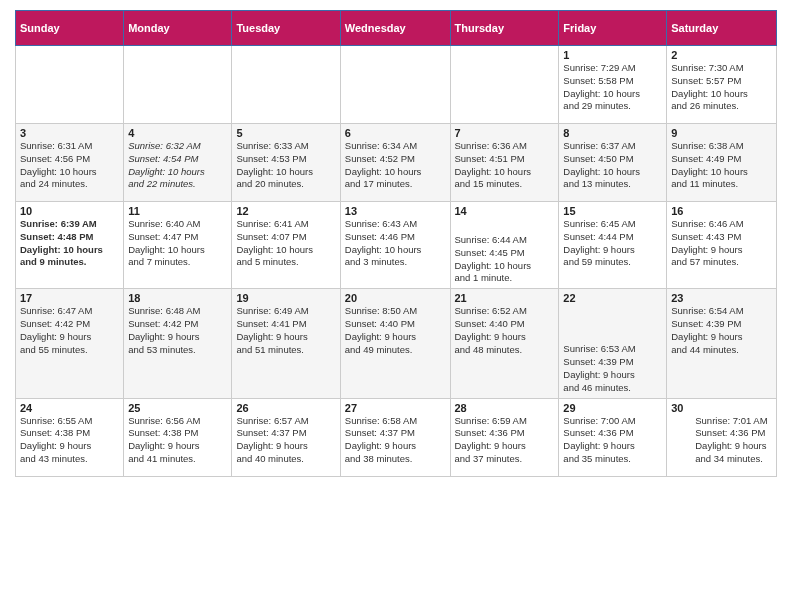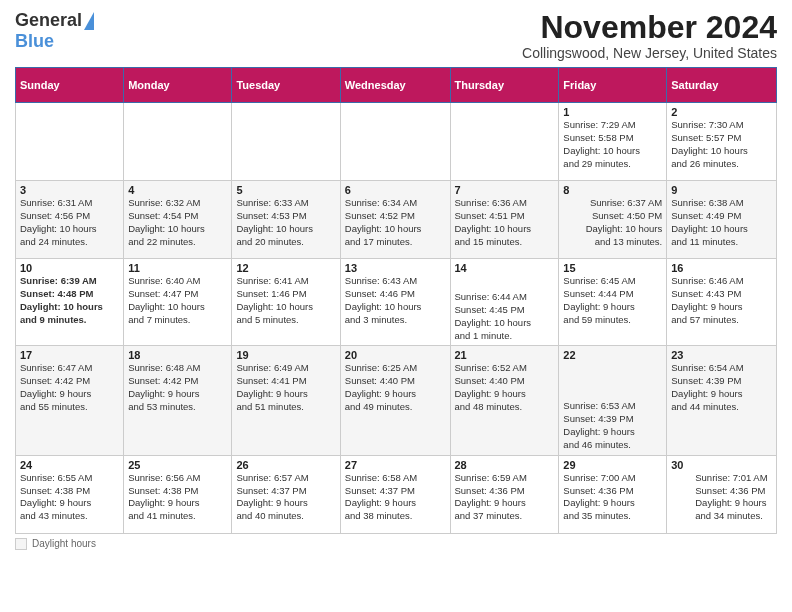--- a/index.html
+++ b/index.html
@@ -113,33 +113,20 @@
       height: 12px;
       background: #f5f5f5;
       border: 1px solid #ccc;
       display: inline-block;
     }
   </style>
 </head>
 <body>
 
 <div class="page">
-  <div class="header">
-    <div class="logo">
-      <div class="logo-text">
-        <span class="logo-general">General</span>
-        <span class="logo-triangle"></span>
-      </div>
-      <span class="logo-blue">Blue</span>
-    </div>
-    <div class="title-block">
-      <div class="month-title">November 2024</div>
-      <div class="location">Collingswood, New Jersey, United States</div>
-    </div>
-  </div>
 
   <table class="calendar">
     <thead>
       <tr>
       <th>Sunday</th>
           <th>Monday</th>
           <th>Tuesday</th>
           <th>Wednesday</th>
           <th>Thursday</th>
           <th>Friday</th>
@@ -171,21 +158,21 @@
         <tr>
           <td>
             <span class="day-num">3</span>
             <div class="day-info" style="white-space: pre-line;">Sunrise: 6:31 AM
 Sunset: 4:56 PM
 Daylight: 10 hours
 and 24 minutes.</div>
           </td>
           <td>
             <span class="day-num">4</span>
-            <div class="day-info" style="white-space: pre-line;">Sunrise: 6:32 AM
+            <div class="day-info" style="white-space: pre-line; font-style: italic;">Sunrise: 6:32 AM
 Sunset: 4:54 PM
 Daylight: 10 hours
 and 22 minutes.</div>
           </td>
           <td>
             <span class="day-num">5</span>
             <div class="day-info" style="white-space: pre-line;">Sunrise: 6:33 AM
 Sunset: 4:53 PM
 Daylight: 10 hours
 and 20 minutes.</div>
@@ -199,21 +186,21 @@
           </td>
           <td>
             <span class="day-num">7</span>
             <div class="day-info" style="white-space: pre-line;">Sunrise: 6:36 AM
 Sunset: 4:51 PM
 Daylight: 10 hours
 and 15 minutes.</div>
           </td>
           <td>
             <span class="day-num">8</span>
-            <div class="day-info" style="white-space: pre-line; text-align: right;">Sunrise: 6:37 AM
+            <div class="day-info" style="white-space: pre-line;">Sunrise: 6:37 AM
 Sunset: 4:50 PM
 Daylight: 10 hours
 and 13 minutes.</div>
           </td>
           <td>
             <span class="day-num">9</span>
             <div class="day-info" style="white-space: pre-line;">Sunrise: 6:38 AM
 Sunset: 4:49 PM
 Daylight: 10 hours
 and 11 minutes.</div>
@@ -230,21 +217,21 @@
           <td>
             <span class="day-num">11</span>
             <div class="day-info" style="white-space: pre-line;">Sunrise: 6:40 AM
 Sunset: 4:47 PM
 Daylight: 10 hours
 and 7 minutes.</div>
           </td>
           <td>
             <span class="day-num">12</span>
             <div class="day-info" style="white-space: pre-line;">Sunrise: 6:41 AM
-Sunset: 1:46 PM
+Sunset: 4:07 PM
 Daylight: 10 hours
 and 5 minutes.</div>
           </td>
           <td>
             <span class="day-num">13</span>
             <div class="day-info" style="white-space: pre-line;">Sunrise: 6:43 AM
 Sunset: 4:46 PM
 Daylight: 10 hours
 and 3 minutes.</div>
           </td>
@@ -287,21 +274,21 @@
           </td>
           <td>
             <span class="day-num">19</span>
             <div class="day-info" style="white-space: pre-line;">Sunrise: 6:49 AM
 Sunset: 4:41 PM
 Daylight: 9 hours
 and 51 minutes.</div>
           </td>
           <td>
             <span class="day-num">20</span>
-            <div class="day-info" style="white-space: pre-line;">Sunrise: 6:25 AM
+            <div class="day-info" style="white-space: pre-line;">Sunrise: 8:50 AM
 Sunset: 4:40 PM
 Daylight: 9 hours
 and 49 minutes.</div>
           </td>
           <td>
             <span class="day-num">21</span>
             <div class="day-info" style="white-space: pre-line;">Sunrise: 6:52 AM
 Sunset: 4:40 PM
 Daylight: 9 hours
 and 48 minutes.</div>
@@ -368,17 +355,13 @@
             <span class="day-num">30</span>
             <div class="day-info" style="white-space: pre-line; margin-left: 24px;">Sunrise: 7:01 AM
 Sunset: 4:36 PM
 Daylight: 9 hours
 and 34 minutes.</div>
           </td>
         </tr>
       </tbody>
   </table>
 
-  <div class="footer-note">
-    <span class="footer-note-box"></span>
-    <span>Daylight hours</span>
-  </div>
 </div>
 
 </body></html>

